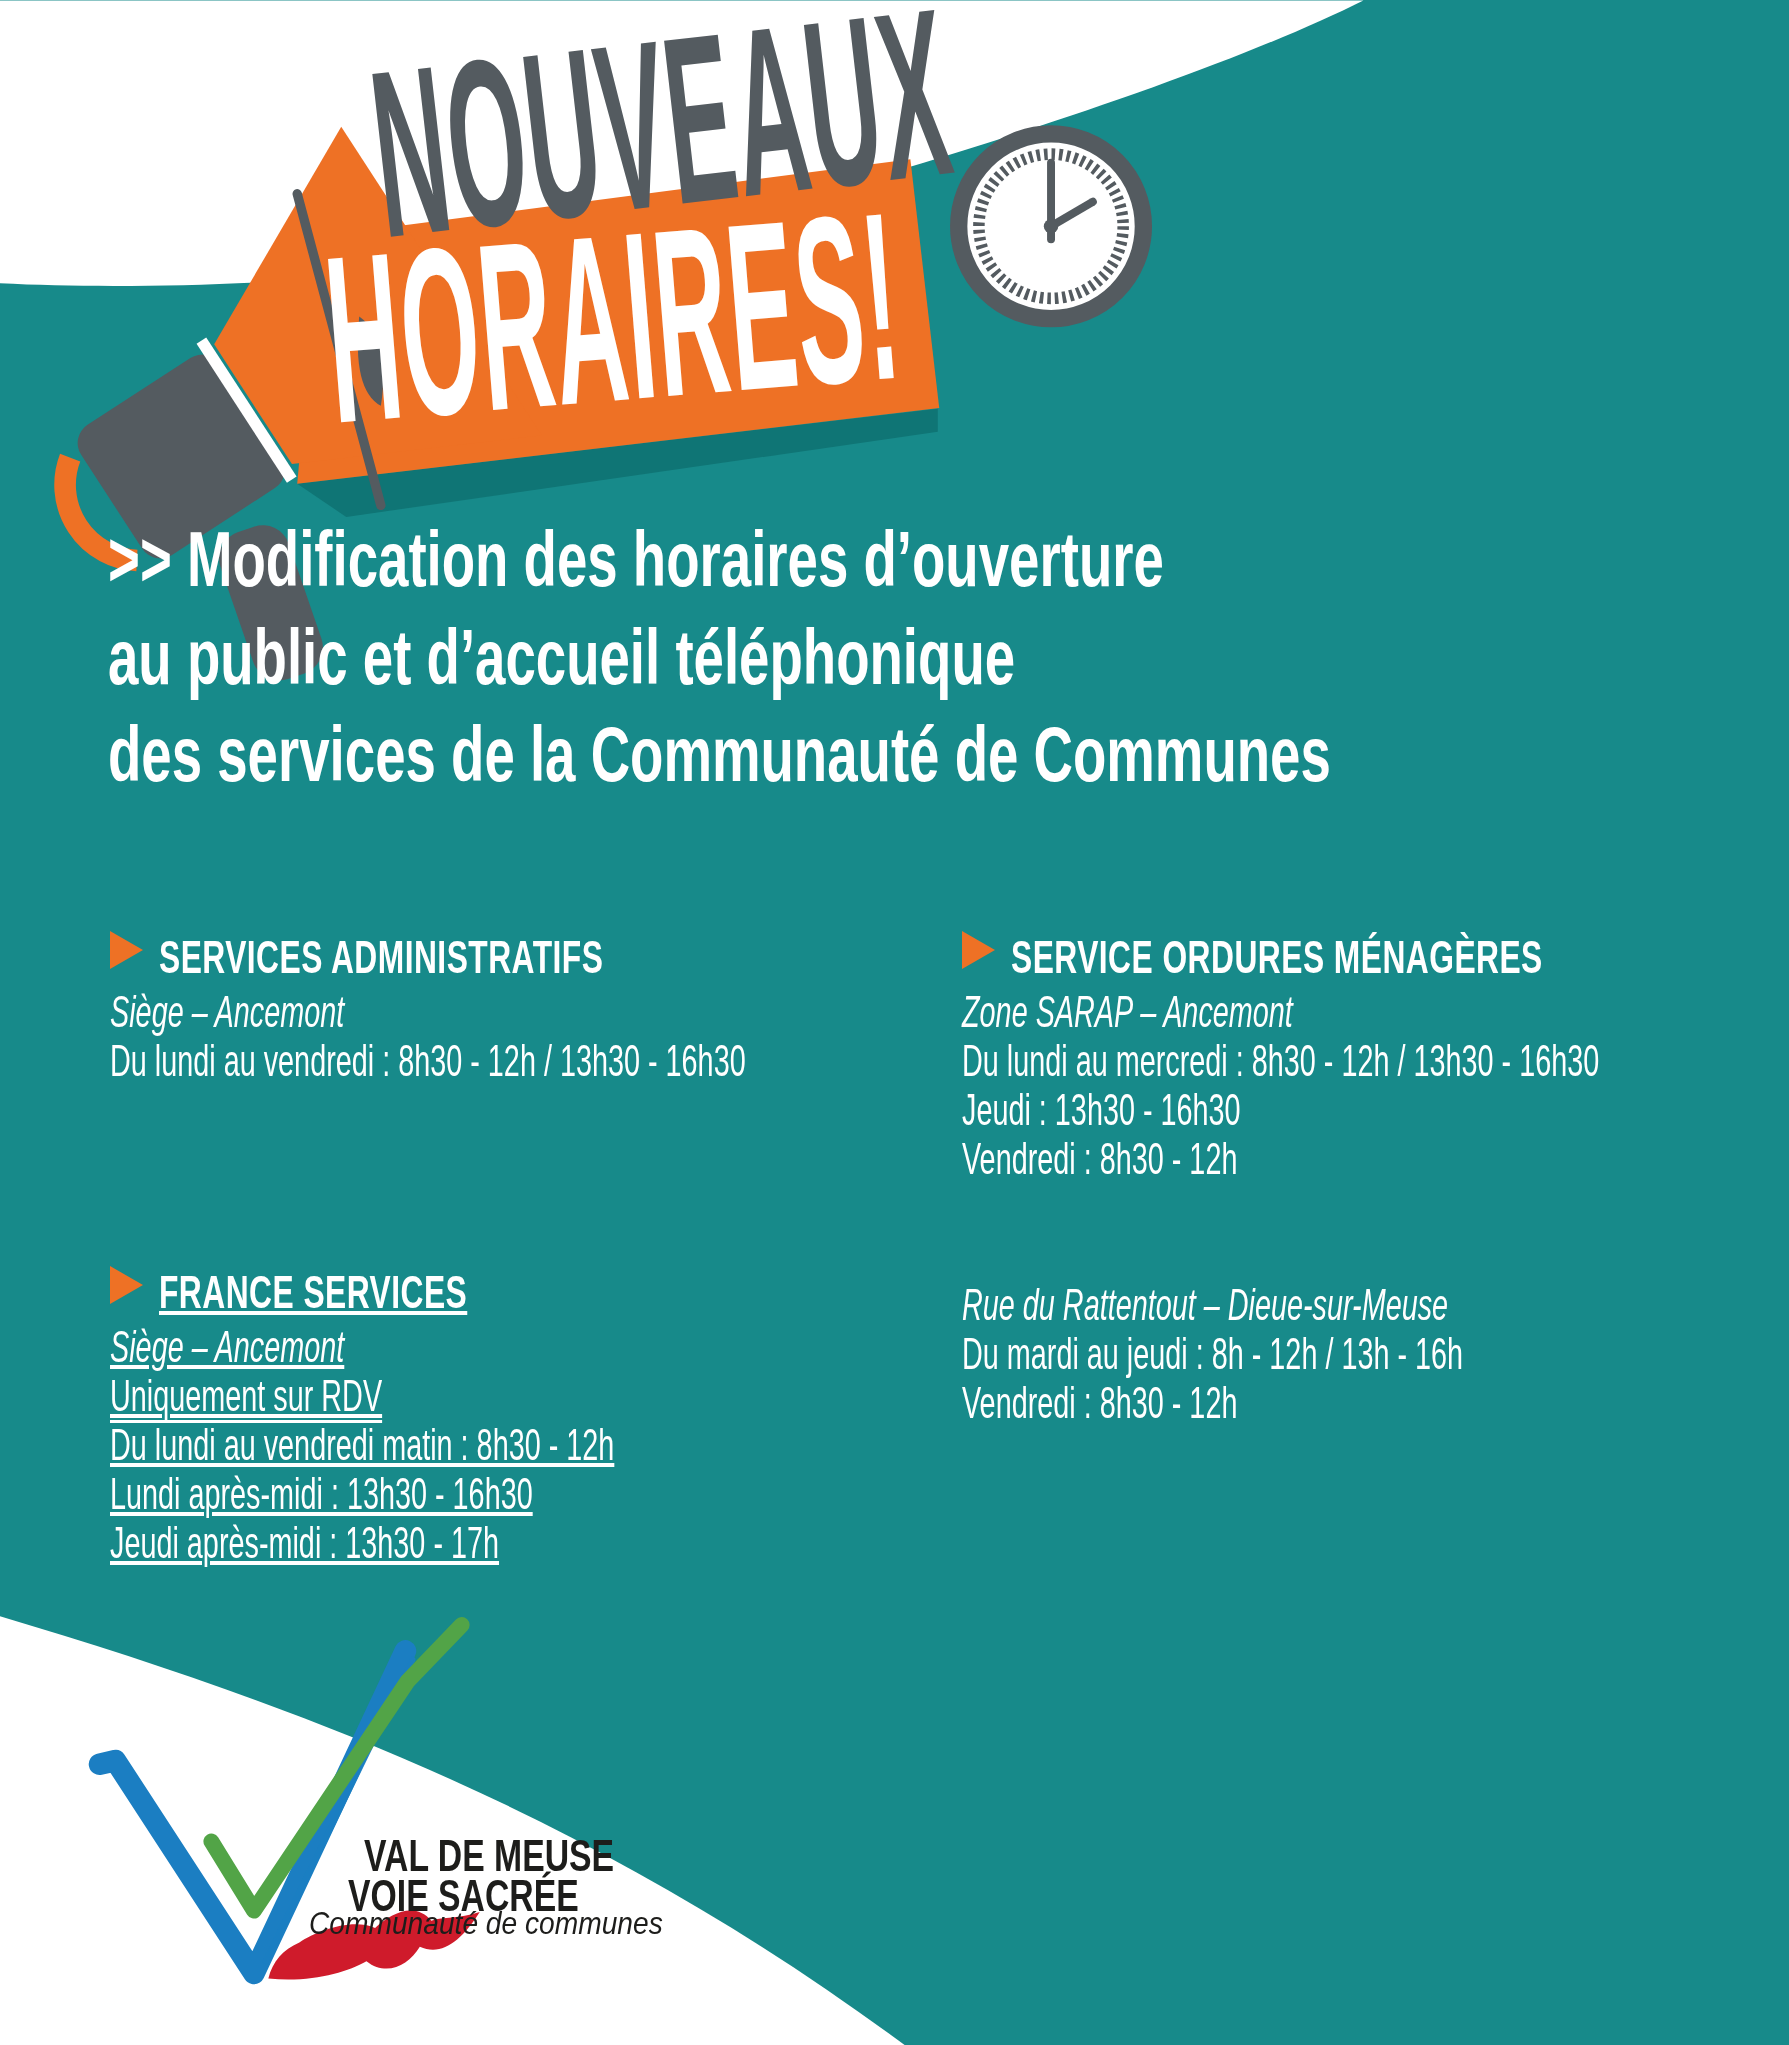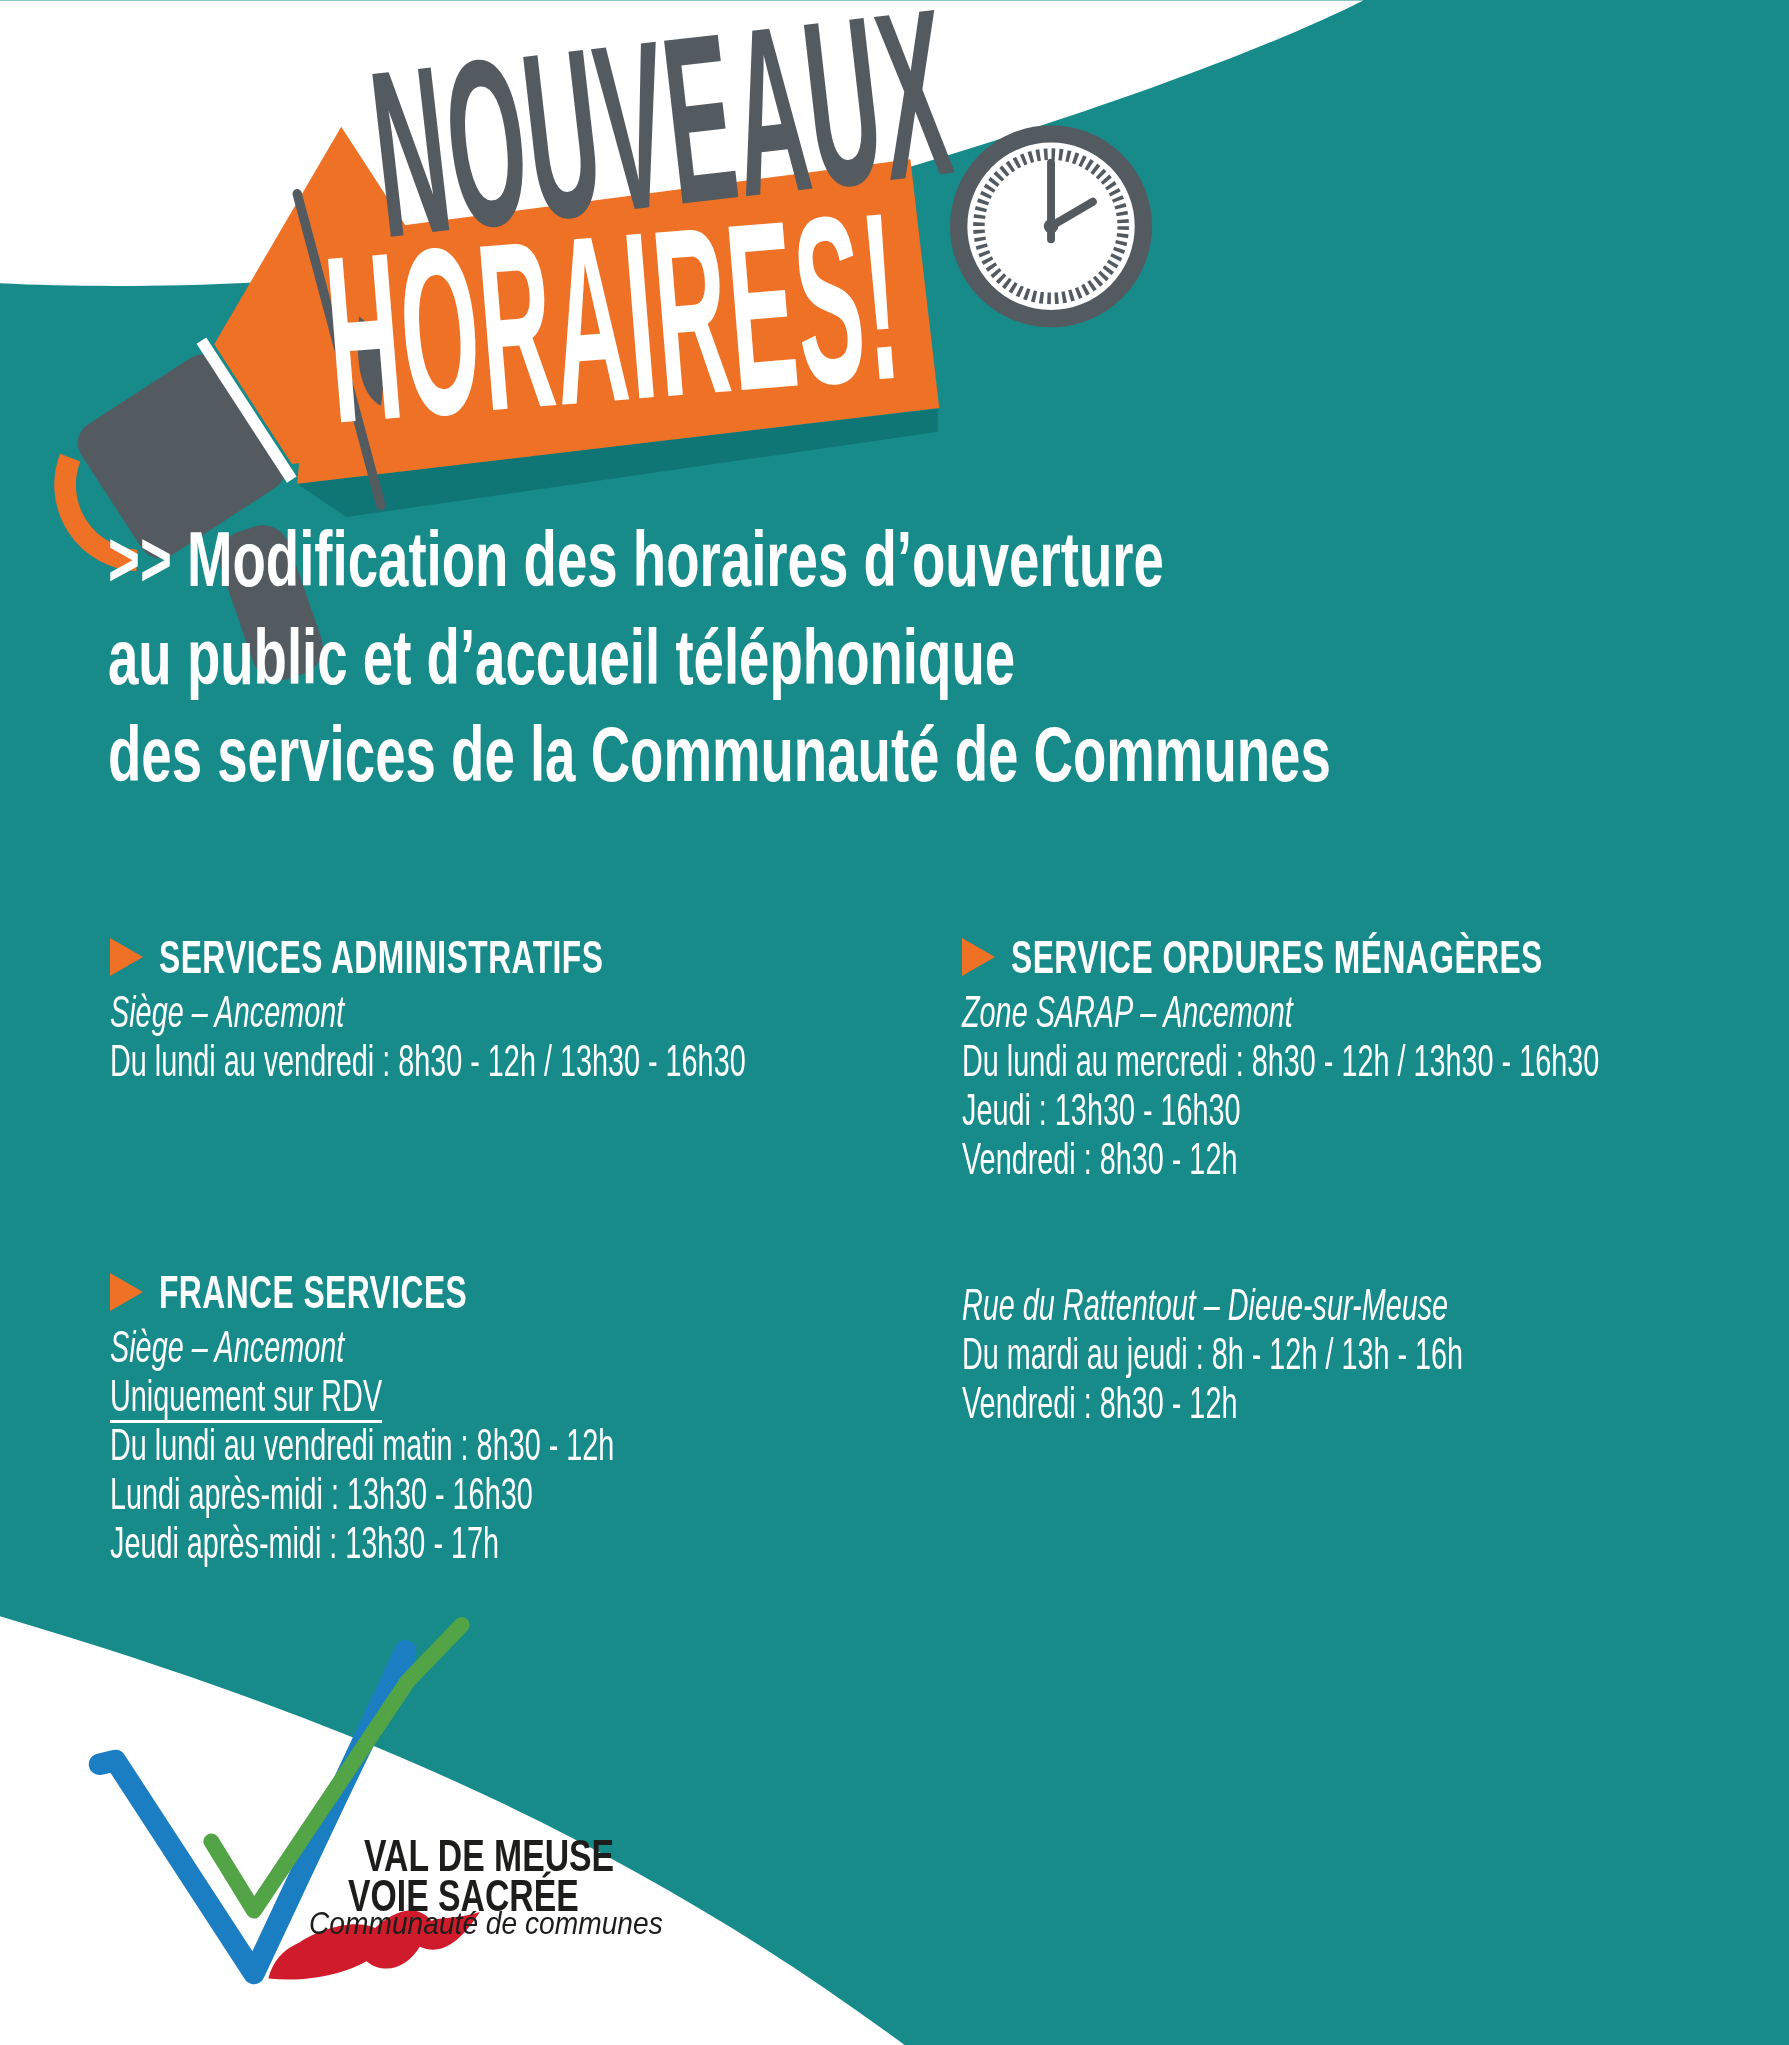--- a/index.html
+++ b/index.html
@@ -36,21 +36,21 @@
     font-size:78px;font-weight:700;color:#ffffff;
     white-space:nowrap;
     transform:scaleX(0.70);transform-origin:left top;
   }
   #h-line-1{top:514px;}
   #h-line-2{top:612px;}
   #h-line-3{top:709px;}
 
   
   .section{position:absolute;z-index:2;color:#ffffff;}
-  .sec-title{display:flex;align-items:center;column-gap:16px;height:52px;margin:0;}
+  .sec-title{display:flex;column-gap:16px;height:52px;margin:0;}
   .tri{
     width:0;height:0;flex:0 0 auto;
     border-left:33px solid #ee7125;
     border-top:19.5px solid transparent;
     border-bottom:19.5px solid transparent;
   }
   .sec-title h2{
     margin:0;font-size:46px;font-weight:700;line-height:52px;
     white-space:nowrap;
     transform:scaleX(0.69);transform-origin:left center;
@@ -63,21 +63,21 @@
   }
   .section p:first-of-type{margin-top:4.3px;}
   .loc{font-style:italic;}
   .note{
     text-decoration:underline;
     text-decoration-thickness:2.9px;
     text-underline-offset:8.7px;
   }
   #section-1{left:110px;top:931px;}
   #section-2{left:962px;top:931px;}
-  #section-3{left:110px;top:1266px;}
+  #section-3{left:110px;top:1266px;text-decoration:underline;}
   #section-4{left:962px;top:1276px;}
 
   
   .logo-name{
     position:absolute;z-index:2;color:#1d1d1b;font-weight:700;
     font-size:45px;line-height:45px;white-space:nowrap;
     transform:scaleX(0.75);transform-origin:left top;
   }
   #logo-name-1{left:364px;top:1833px;}
   #logo-name-2{left:348px;top:1873px;}

